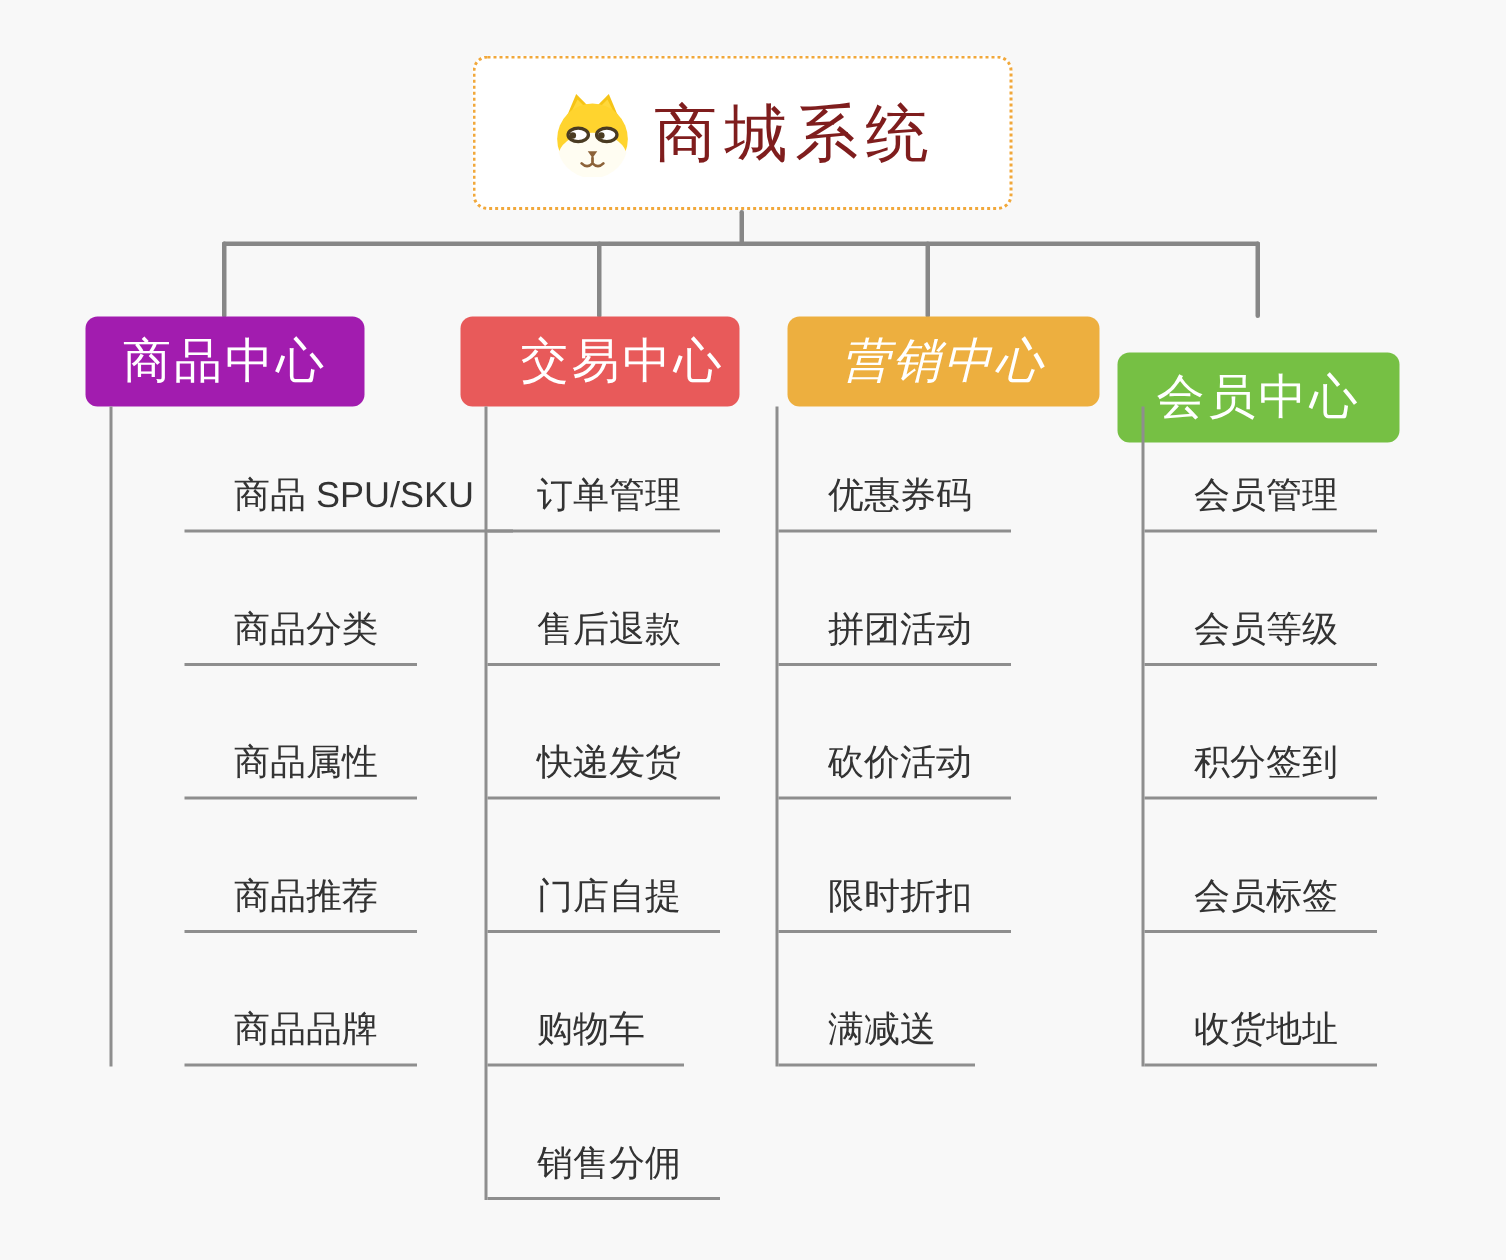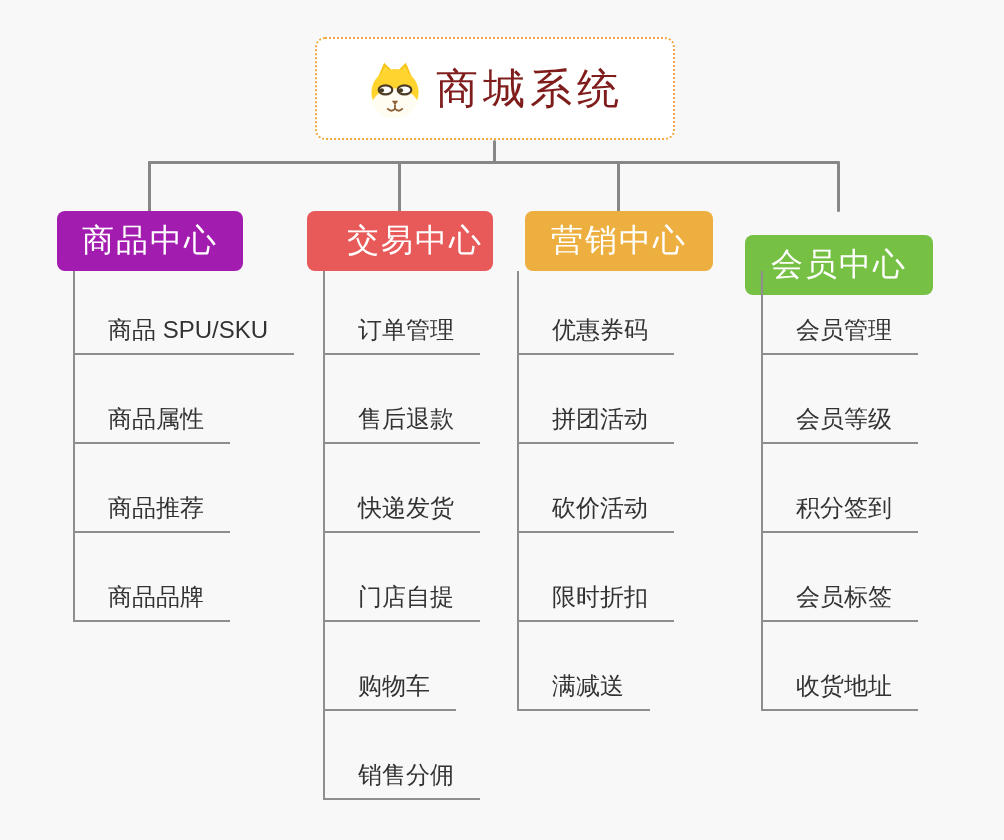--- a/index.html
+++ b/index.html
@@ -28,28 +28,28 @@
   .drop.d0{left:148px;} .drop.d1{left:398px;} .drop.d2{left:617px;} .drop.d3{left:837px;}
   
   .branch-node{
     position:absolute;top:211px;height:60px;border-radius:8px;
     color:#ffffff;font-size:32px;letter-spacing:2px;
     display:flex;align-items:center;justify-content:center;
     box-sizing:border-box;white-space:nowrap;
   }
   .branch-node.b0{left:57px;width:186px;}
   .branch-node.b1{left:307px;width:186px;}
-  .branch-node.b2{left:525px;width:188px;}
+  .branch-node.b2{left:525px;width:208px;font-style:italic;}
   .branch-node.b3{left:745px;width:188px;margin-top:24px;}
   
   .leaf-col{
     position:absolute;top:271px;
     border-left:2px solid #8e8e8e;
   }
-  .leaf-col.c0{left:73px;} .leaf-col.c1{left:323px;} .leaf-col.c2{left:517px;} .leaf-col.c3{left:761px;}
+  .leaf-col.c0{left:73px;padding-left:48px;} .leaf-col.c1{left:323px;} .leaf-col.c2{left:517px;} .leaf-col.c3{left:761px;}
   .leaf{
     box-sizing:border-box;height:89px;
     display:flex;align-items:flex-end;
     width:max-content;
     padding:0 26px 7px 33px;
     border-bottom:2px solid #8e8e8e;
     font-size:24px;color:#333333;white-space:nowrap;
   }
   .leaf:first-child{height:84px;}
 </style>
@@ -81,20 +81,21 @@
 <div class="line drop d2"></div>
 <div class="line drop d3"></div>
 
 <div class="branch-node b0" style="background: #a21caf;">商品中心</div>
 <div class="branch-node b1" style="background: rgb(232, 90, 90); padding-left: 30px;">交易中心</div>
 <div class="branch-node b2" style="background: rgb(237, 175, 63);">营销中心</div>
 <div class="branch-node b3" style="background: rgb(118, 192, 68);">会员中心</div>
 
 <div class="leaf-col c0">
   <div class="leaf">商品 SPU/SKU</div>
+  <div class="leaf">商品分类</div>
   <div class="leaf">商品属性</div>
   <div class="leaf">商品推荐</div>
   <div class="leaf">商品品牌</div>
 </div>
 
 <div class="leaf-col c1">
   <div class="leaf">订单管理</div>
   <div class="leaf">售后退款</div>
   <div class="leaf">快递发货</div>
   <div class="leaf">门店自提</div>

